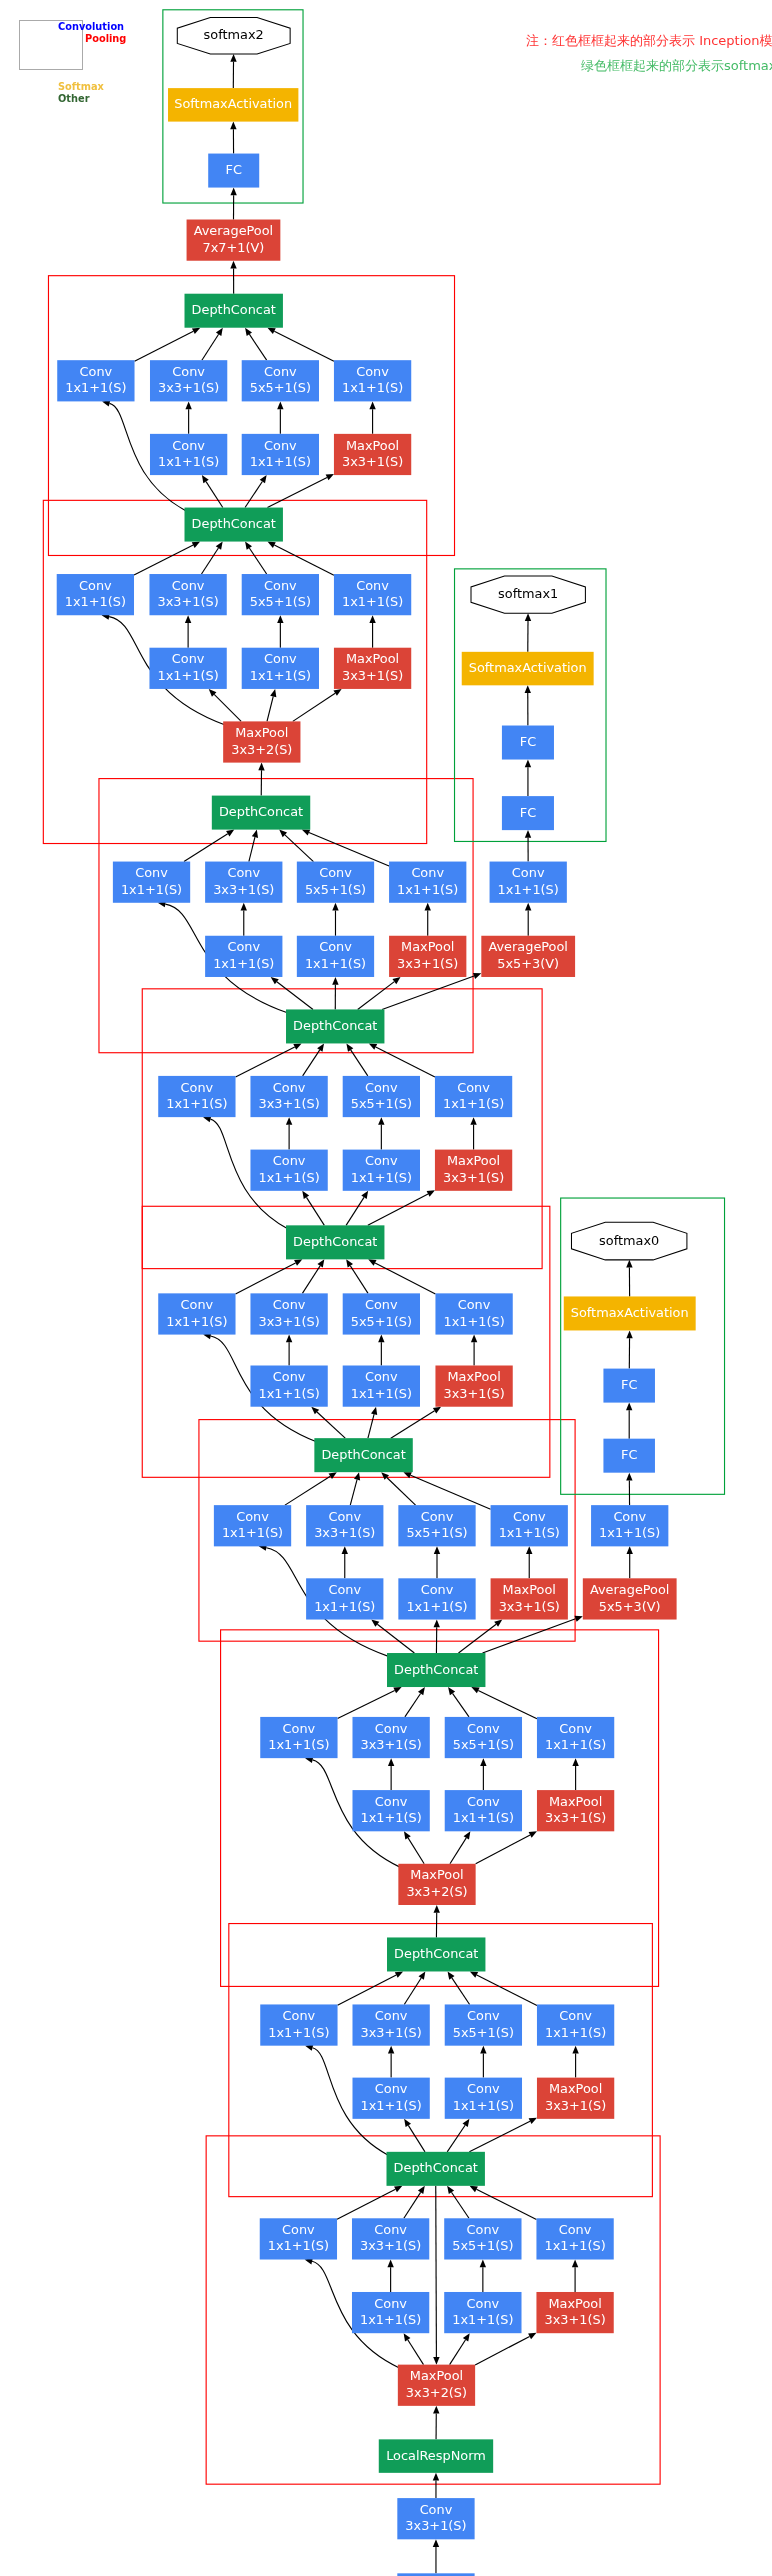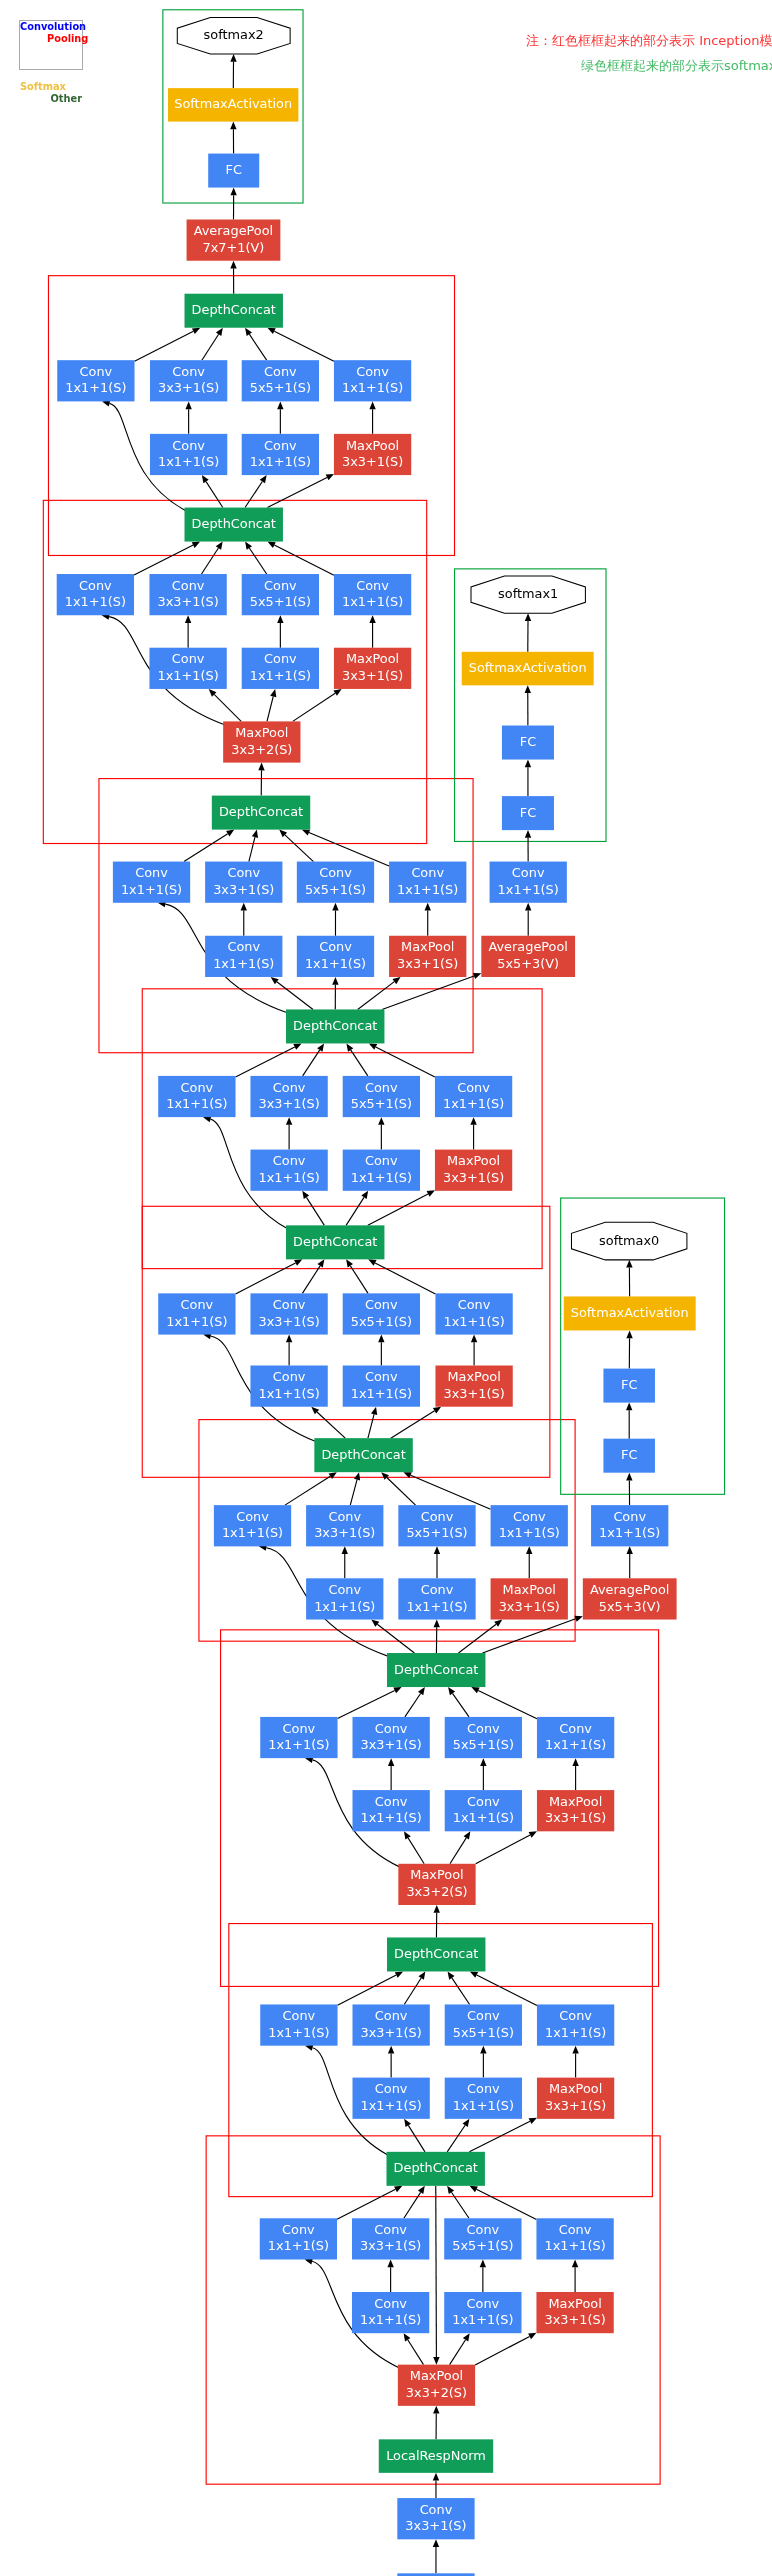--- a/index.html
+++ b/index.html
@@ -748,21 +748,21 @@
           <rect x="1171" y="2656" width="100" height="66" fill="#4285f4"></rect>
           <text x="1221" y="2696" class="nodelabel">FC</text>
         </g>
         <g>
           <rect x="1171" y="2792" width="100" height="66" fill="#4285f4"></rect>
           <text x="1221" y="2832" class="nodelabel">FC</text>
         </g>
       </g>
   </svg>
 
-  <div class="legendbox" id="legend" style="left: 19px; top: 20px; width: 64px; height: 50px;">
+  <div class="legendbox" id="legend" style="left: 19px; top: 20px; width: 64px; height: 50px; padding-left: 38px;">
       <div class="legendrow" style="color: rgb(0, 0, 255);">Convolution</div>
       <div class="legendrow" style="color: rgb(255, 0, 0); margin-left: 27px;">Pooling</div>
       <div class="legendrow" style="color: rgb(240, 192, 64); margin-top: 36px;">Softmax</div>
       <div class="legendrow" style="color: rgb(51, 102, 51); text-align: right;">Other</div>
     </div>
 
   <div class="anno" id="anno0" style="left: 526px; top: 32px; color: rgb(255, 51, 51);">注：红色框框起来的部分表示 Inception模块</div>
   <div class="anno" id="anno1" style="left: 552px; top: 57px; color: rgb(68, 187, 102); margin-left: 29px;">绿色框框起来的部分表示softmax模块</div>
 
 </div>

